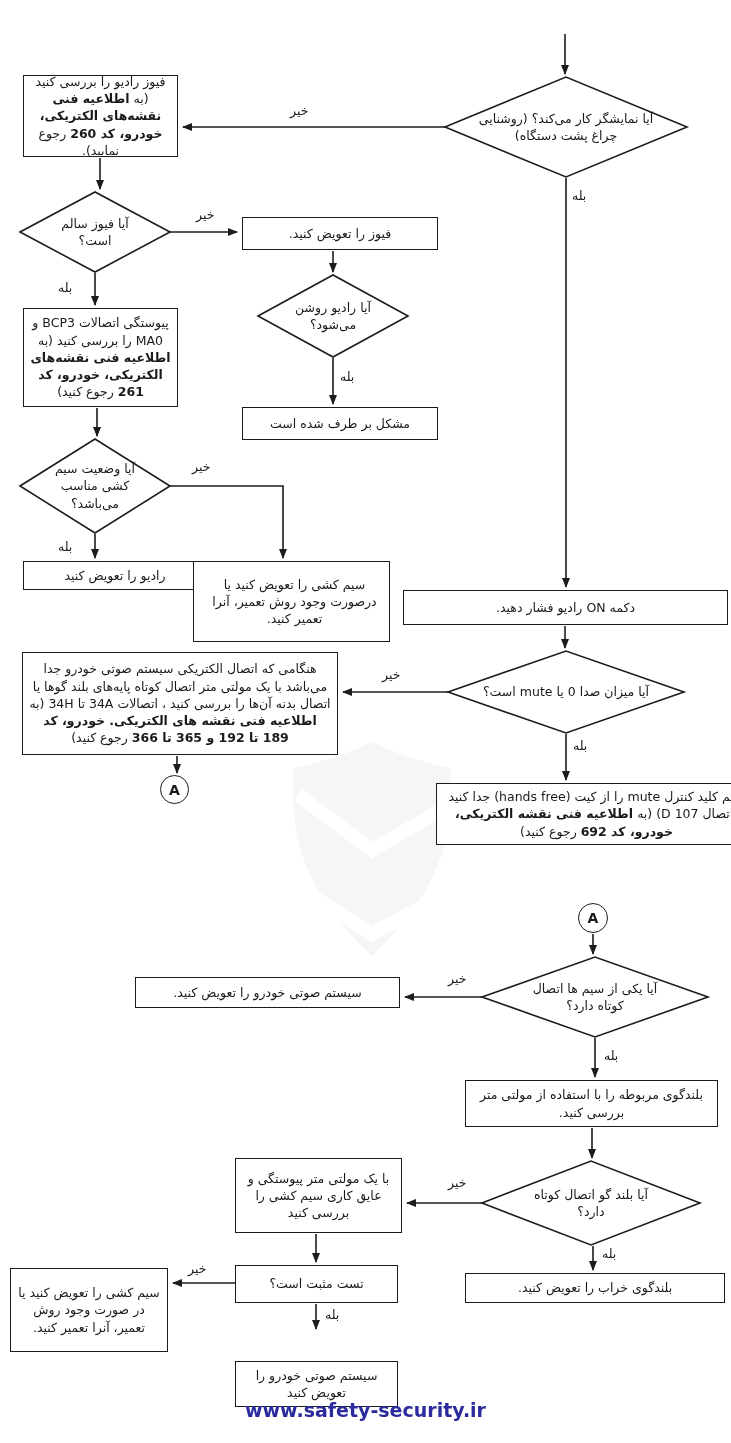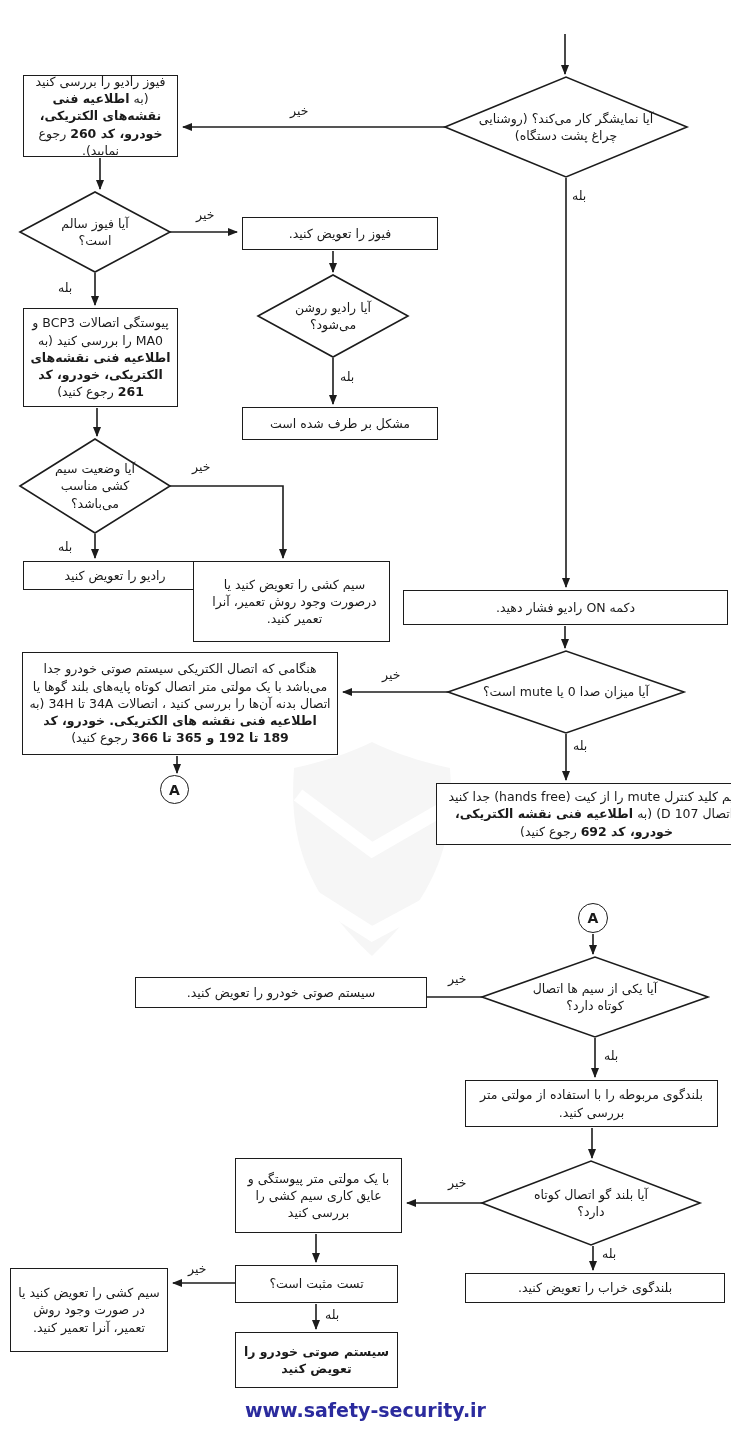--- a/index.html
+++ b/index.html
@@ -116,41 +116,41 @@
     </div>
 
   <div class="box" style="left:22px;top:652px;width:316px;height:103px;justify-content:center;">
     <span><span>هنگامی که اتصال الکتریکی سیستم صوتی خودرو جدا می‌باشد با یک مولتی متر اتصال کوتاه پایه‌های بلند گوها یا اتصال بدنه آن‌ها را بررسی کنید ، اتصالات 34A تا 34H (به</span> <span class="b">اطلاعیه فنی نقشه های الکتریکی. خودرو، کد 189 تا 192 و 365 تا 366</span> <span>رجوع کنید)</span></span>
   </div>
 
   <div class="box" style="left:402px;top:783px;width:321px;height:62px;margin-left:34px;">
     <span><span>سیم کلید کنترل mute را از کیت (hands free) جدا کنید (اتصال D 107) (به</span> <span class="b">اطلاعیه فنی نقشه الکتریکی، خودرو، کد 692</span> <span>رجوع کنید)</span></span>
   </div>
 
-  <div class="box" style="left:135px;top:977px;width:292px;height:31px;">
+  <div class="box" style="left:135px;top:977px;width:265px;height:31px;">
       <span>سیستم صوتی خودرو را تعویض کنید.</span>
     </div>
 
   <div class="box" style="left:465px;top:1080px;width:253px;height:47px;">
       <span>بلندگوی مربوطه را با استفاده از مولتی متر بررسی کنید.</span>
     </div>
 
   <div class="box" style="left:235px;top:1158px;width:167px;height:75px;">
       <span>با یک مولتی متر پیوستگی و عایق کاری سیم کشی را بررسی کنید</span>
     </div>
 
   <div class="box" style="left:235px;top:1265px;width:163px;height:38px;">
       <span>تست مثبت است؟</span>
     </div>
 
   <div class="box" style="left:10px;top:1248px;width:158px;height:84px;margin-top:20px;">
       <span>سیم کشی را تعویض کنید یا در صورت وجود روش تعمیر، آنرا تعمیر کنید.</span>
     </div>
 
-  <div class="box" style="left:235px;top:1332px;width:163px;height:56px;font-weight:bold;">
+  <div class="box" style="left:235px;top:1361px;width:163px;height:46px;">
       <span>سیستم صوتی خودرو را تعویض کنید</span>
     </div>
 
   <div class="box" style="left:465px;top:1273px;width:260px;height:30px;">
       <span>بلندگوی خراب را تعویض کنید.</span>
     </div>
 
   <div class="dtext" style="left:471px;top:95px;width:190px;height:64px;">
       <span>آیا نمایشگر کار می‌کند؟ (روشنایی چراغ پشت دستگاه)</span>
     </div>

